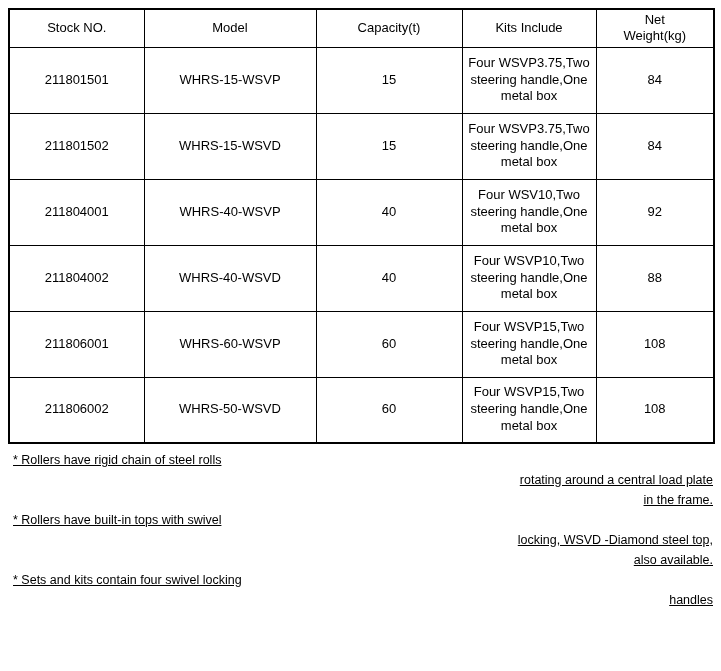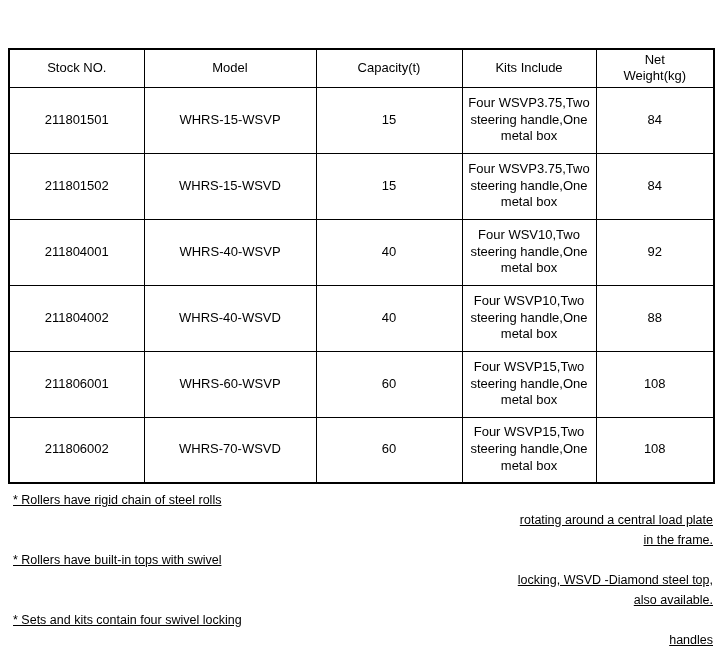--- a/index.html
+++ b/index.html
@@ -16,21 +16,20 @@
   }
   .page {
     padding: 8px 8px 0 8px;
     box-sizing: border-box;
   }
   table.spec-table {
     border-collapse: collapse;
     table-layout: fixed;
     width: 705px;
     border: 2px solid #000000;
-    margin-top: 40px;
   }
   .spec-table th,
   .spec-table td {
     border: 1px solid #000000;
     text-align: center;
     vertical-align: middle;
     font-size: 13px;
     font-weight: normal;
     padding: 2px 5px;
     box-sizing: border-box;
@@ -114,21 +113,21 @@
       </tr>
       <tr>
         <td>211806001</td>
         <td>WHRS-60-WSVP</td>
         <td>60</td>
         <td>Four WSVP15,Two steering handle,One metal box</td>
         <td>108</td>
       </tr>
       <tr>
         <td>211806002</td>
-        <td>WHRS-70-WSVD</td>
+        <td>WHRS-50-WSVD</td>
         <td>60</td>
         <td>Four WSVP15,Two steering handle,One metal box</td>
         <td>108</td>
       </tr>
     </tbody>
   </table>
 
   <div class="footnotes">
     <div class="fn-line">* Rollers have rigid chain of steel rolls</div>
     <div class="fn-line cont">rotating around a central load plate</div>

